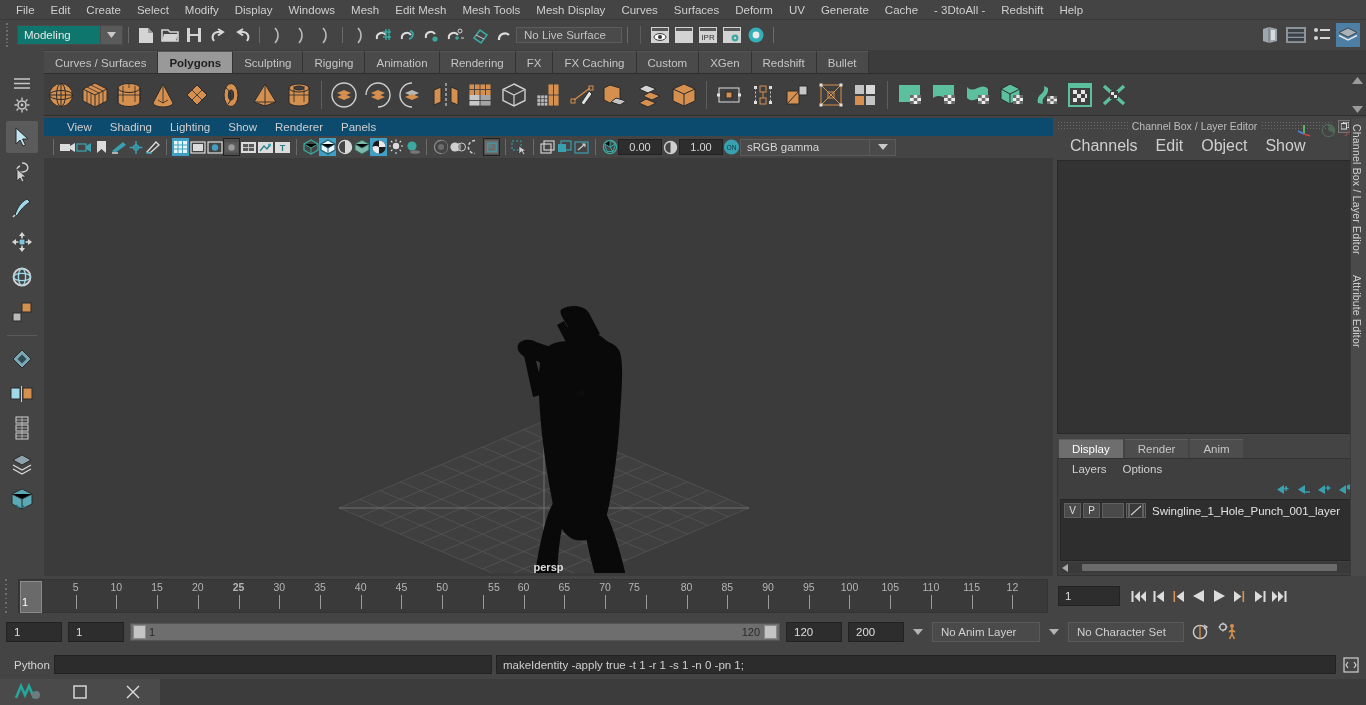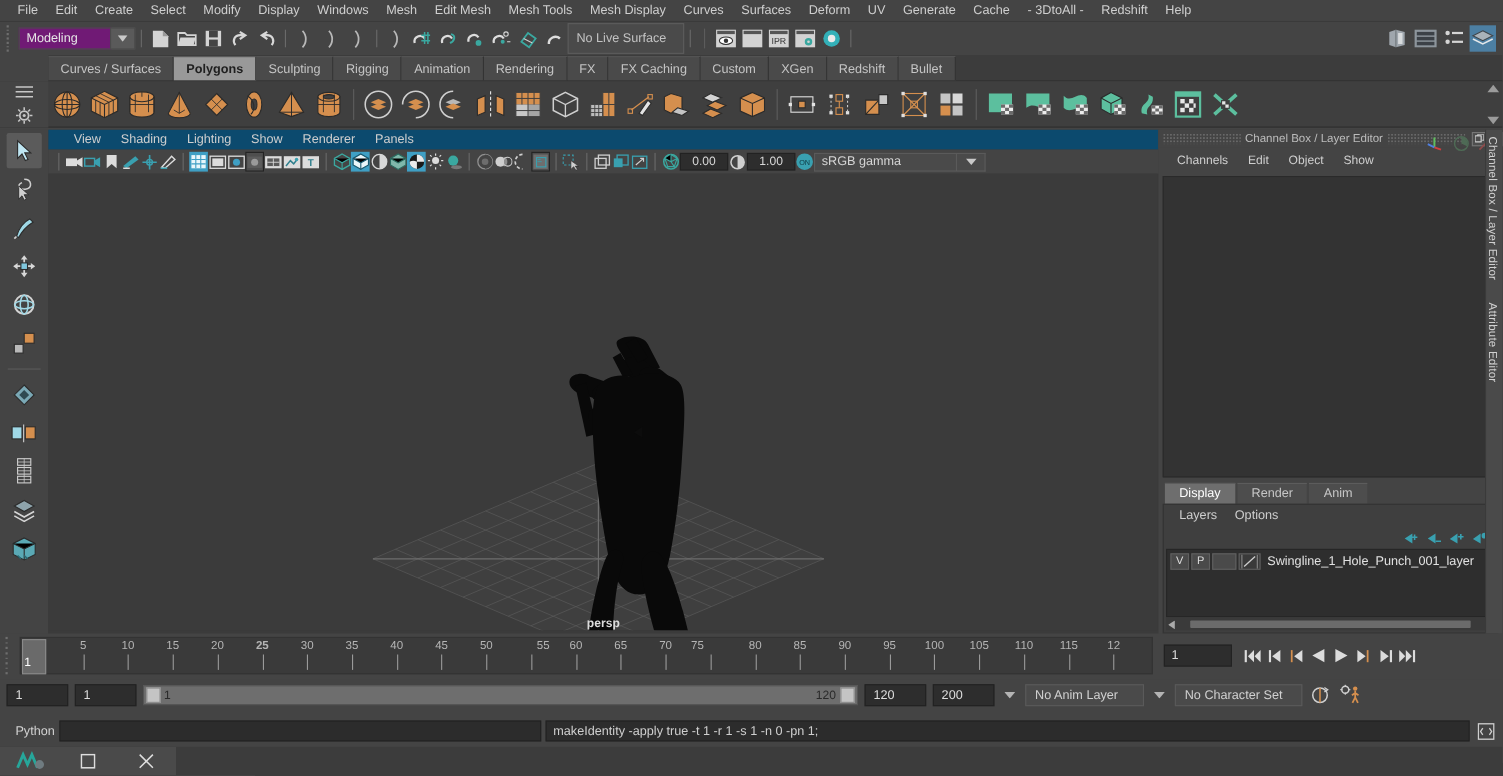--- a/index.html
+++ b/index.html
@@ -22,33 +22,33 @@
   }
 
   
   .statusline {
     height:30px; background:#444444; display:flex; align-items:center;
     padding-left:4px; gap:0px;
   }
   .gripper { width:9px; height:24px; display:flex; flex-direction:column; justify-content:center; gap:2px; margin-right:4px;}
   .gripper i { display:block; height:2px; width:2px; background:#6e6e6e; margin-left:2px;}
   .menu-mode {
-    width:84px; height:20px; background:#701a75; color:#e6e6e6; font-size:11.5px;
+    width:84px; height:20px; background:#0f766e; color:#e6e6e6; font-size:11.5px;
     display:flex; align-items:center; padding-left:6px; border:1px solid #4b4b4b;
   }
   .menu-mode-arrow {
     width:22px; height:20px; background:#5a5a5a; border:1px solid #4b4b4b; border-left:none;
     display:flex; align-items:center; justify-content:center;
   }
   .sep-v { width:1px; height:18px; background:#5c5c5c; margin:0 7px; }
   .sep-half { width:7px; height:16px; margin:0 2px; position:relative; }
   .sep-half:after{content:"";position:absolute;left:3px;top:0;width:1px;height:16px;background:#6a6a6a;}
   .sbtn { width:24px; height:24px; display:flex; align-items:center; justify-content:center; }
   .livesurf {
-    width:106px; height:28px; background:#4a4a4a; border:1px solid #5c5c5c;
+    width:106px; height:16px; background:#4a4a4a; border:1px solid #5c5c5c;
     display:flex; align-items:center; padding-left:7px; color:#c2c2c2; font-size:11.5px;
   }
   .right-icons { margin-left:auto; display:flex; align-items:center; gap:2px; padding-right:6px;}
 
   
   .shelf-tabs {
     height:24px; background:#3c3c3c; display:flex; align-items:flex-end; padding-left:44px;
     border-bottom:1px solid #2f2f2f; position:relative;
   }
   .shelf-tab {
@@ -109,21 +109,21 @@
   .rightpanel { width:313px; background:#444444; display:flex; flex-direction:column; }
   .rp-title {
     height:16px; display:flex; align-items:center; font-size:10.5px; color:#bcbcbc;
     background:#444; position:relative;
   }
   .dotfill{ flex:1; height:10px; background-image:radial-gradient(#6d6d6d 1px, transparent 1px);
             background-size:3px 3px; margin:0 4px; opacity:.9;}
   .rp-winbtn{ width:13px;height:13px;border:1px solid #777; background:#4e4e4e; margin-left:2px;
               font-size:9px; display:flex;align-items:center;justify-content:center;color:#ddd;}
   .rp-menurow { height:24px; display:flex; align-items:center; padding-left:8px; position:relative;}
-  .rp-menurow .rm{ padding:0 9px; font-size:11px; color:#cfcfcf;}
+  .rp-menurow .rm{ padding:0 9px; font-size:16px; color:#cfcfcf;}
   .channel-box { margin:2px 4px 0 4px; flex:1; background:#333333; border:1px solid #2a2a2a;}
   .layer-tabs{ display:flex; align-items:flex-end; height:20px; padding-left:6px; margin-top:4px;}
   .ltab{ height:19px;line-height:19px;padding:0 13px;font-size:11.5px;background:#4d4d4d;color:#c6c6c6;
          margin-right:2px; border-top:1px solid #5c5c5c;}
   .ltab.active{ background:#6e6e6e; color:#fff; }
   .layer-body{ margin:0 4px 0 4px; background:#3f3f3f; border:1px solid #333; flex:0 0 auto; height:118px;
                display:flex; flex-direction:column;}
   .layer-menus{ height:20px; display:flex; align-items:center; padding-left:6px;}
   .layer-menus .lm{ padding:0 8px; font-size:11.5px; color:#cfcfcf;}
   .layer-btnrow{ height:20px; display:flex; align-items:center; justify-content:flex-end; padding-right:8px; gap:6px;}

